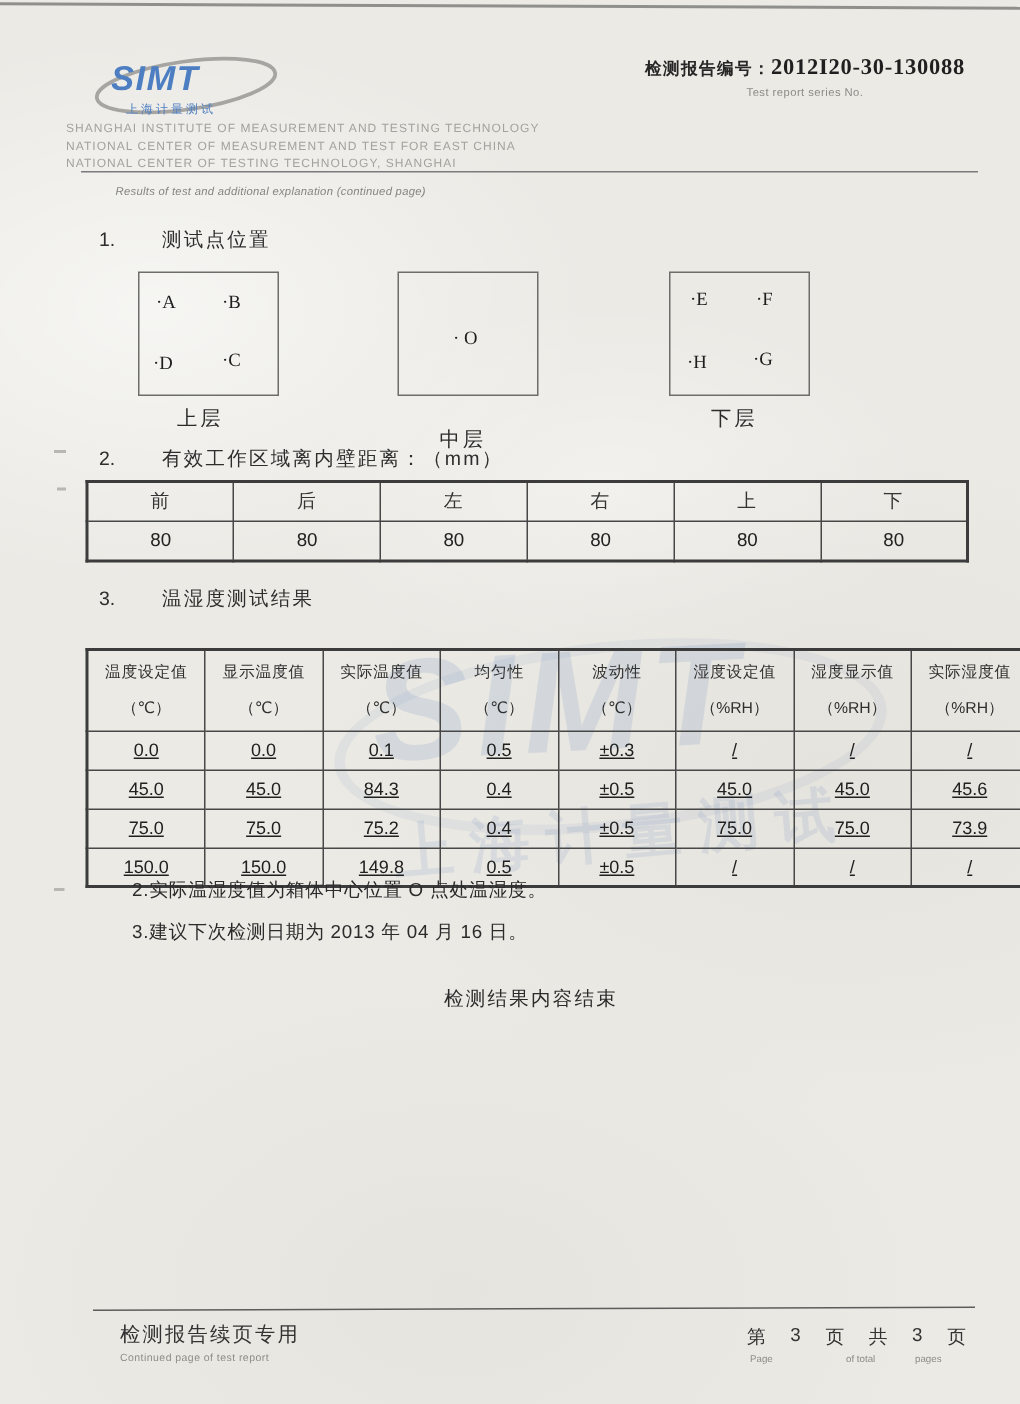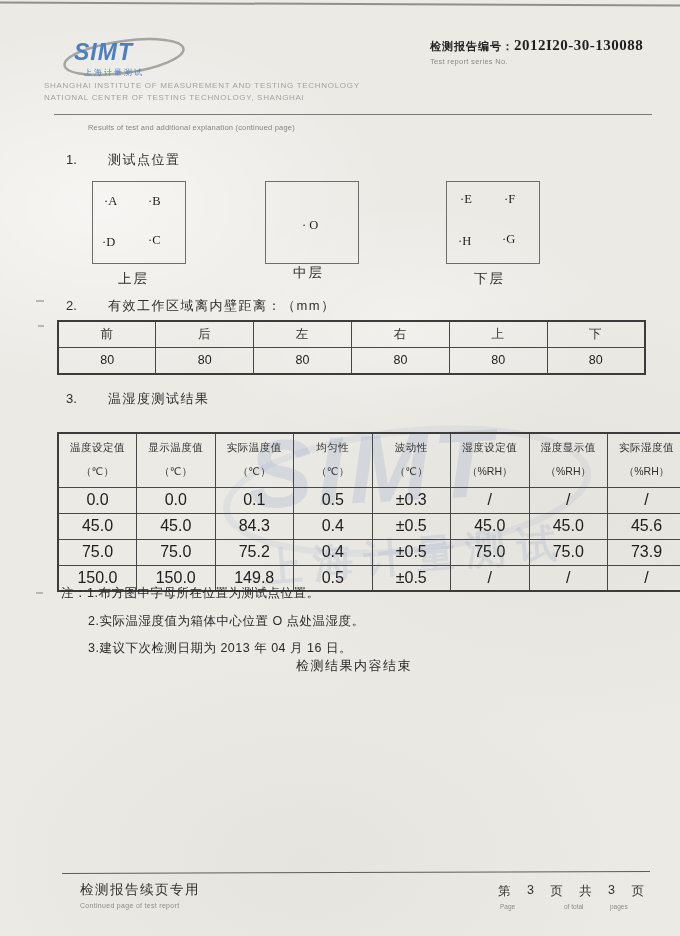--- a/index.html
+++ b/index.html
@@ -21,64 +21,64 @@
   .m3 { left:36px; top:592px; width:7px; height:2px; }
 
   
   .logo { position:absolute; left:58px; top:34px; width:136px; height:60px; z-index:2; }
   .logo-swoosh { position:absolute; left:0; top:0; }
   .logo-text { position:absolute; left:16px; top:5px; font-size:23px; font-weight:bold; font-style:italic; color:#4d7ec2; letter-spacing:1px; }
   .logo-sub { position:absolute; left:26px; top:33px; font-size:8px; color:#4d7ec2; letter-spacing:2px; white-space:nowrap; }
   .report-no { position:absolute; left:430px; top:36px; z-index:2; white-space:nowrap; }
   .report-label { font-size:11px; font-weight:bold; letter-spacing:1px; color:#262626; }
   .report-value { font-size:15px; font-weight:bold; letter-spacing:0.5px; color:#1f1f1f;font-family:Liberation Serif, serif; }
-  .report-sub { font-size:7.5px; color:#8b8b86; margin-top:3px; letter-spacing:0.3px; }
+  .report-sub { font-size:7.5px; color:#8b8b86; margin-top:3px; letter-spacing:0.3px;text-align:center; }
   .org-lines { position:absolute; left:44px; top:80px; font-size:8px; color:#a3a29c; letter-spacing:0.7px; line-height:11.5px; z-index:2; }
   .header-rule { position:absolute; left:54px; top:114px; width:598px; border-top:1px solid #7b7b7d; }
 
   
   .intro { position:absolute; left:66px; top:120px; z-index:2; }
   .intro-zh { font-size:13.5px; letter-spacing:1px; color:#313131; }
-  .intro-en { font-size:7.5px; color:#85847e; margin-top:3px; margin-left:22px; letter-spacing:0.2px; }
+  .intro-en { font-size:7.5px; color:#85847e; margin-top:3px; margin-left:11px; letter-spacing:0.2px;font-style:italic; }
 
   .section-title { position:absolute; left:66px; z-index:2; font-size:13px; color:#2e2e2e; letter-spacing:1.5px; white-space:nowrap; }
   .sec1 { top:151px; }
   .sec2 { top:297px; }
   .sec3 { top:390px; }
   .sec-num { display:inline-block; width:42px; letter-spacing:0; }
 
   
   .diagram-box { position:absolute; width:94px; height:83px; border:1px solid #6d6d6a; z-index:2; }
   .box-upper { left:92px; top:181px; }
   .box-middle { left:265px; top:181px; }
   .box-lower { left:446px; top:181px; }
   .pt { position:absolute; font-size:12.5px; color:#1e1e1e; font-family:"Liberation Serif","DejaVu Serif",serif; }
   .pa { left:11px; top:12px; } .pb { left:55px; top:12px; }
   .pd { left:9px;  top:53px; } .pc { left:55px; top:51px; }
   .po { left:36px; top:36px; }
   .pe { left:13px; top:10px; } .pf { left:57px; top:10px; }
   .ph { left:11px; top:52px; } .pg { left:55px; top:50px; }
   .diagram-label { position:absolute; font-size:13.5px; letter-spacing:2px; color:#2b2b2b; z-index:2; }
   .lab-upper { left:118px; top:270px;text-align:center; }
-  .lab-middle { left:293px; top:264px; }
+  .lab-middle { left:293px; top:284px; }
   .lab-lower { left:474px; top:270px; }
 
   
   table { border-collapse:collapse; table-layout:fixed; position:absolute; z-index:2; background:transparent; }
   .distance-table { left:57px; top:320px; width:589px; border:2px solid #3c3c3c; }
   .distance-table th, .distance-table td { border:1px solid #474747; text-align:center; font-weight:normal; }
   .distance-table th { height:26px; font-size:12.5px; letter-spacing:1px; color:#343434; }
   .distance-table td { height:27px; font-size:12.5px; color:#222; }
 
   .temp-table { left:57px; top:432px; width:630px; border:2px solid #3c3c3c; }
   .temp-table th, .temp-table td { border:1px solid #474747; text-align:center; font-weight:normal; }
   .temp-table th { height:54px; vertical-align:top; }
   .th-name { font-size:10.5px; margin-top:7px; color:#303030; letter-spacing:0.5px; }
   .th-unit { font-size:10.5px; margin-top:10px; color:#303030; }
-  .temp-table td { height:26px; font-size:16px; color:#202020; }
+  .temp-table td { height:26px; font-size:12px; color:#202020;text-decoration:underline; }
 
   
   .notes { position:absolute; left:61px; top:585px; z-index:2; font-size:12.5px; color:#2b2b2b; letter-spacing:0.5px; }
   .note-line { margin-bottom:10.5px; white-space:nowrap; }
   .note-indent { margin-left:27px; }
   .end-line { position:absolute; left:296px; top:657px; z-index:2; font-size:13px; letter-spacing:1.5px; color:#2b2b2b; }
 
   
   .wm-ellipse { position:absolute; left:222px; top:428px; width:370px; height:126px; border:7px solid rgba(106,138,192,0.09); border-radius:50%; transform:rotate(-6deg); z-index:1; }
   .wm-simt { position:absolute; left:248px; top:414px; font-size:96px; font-weight:bold; font-style:italic; letter-spacing:5px; color:rgba(104,136,190,0.17); transform:rotate(-3deg); z-index:1; }
@@ -116,20 +116,21 @@
     <div class="logo-sub">上海计量测试</div>
   </div>
 
   <div class="report-no">
     <span class="report-label">检测报告编号：</span><span class="report-value">2012I20-30-130088</span>
     <div class="report-sub">Test report series No.</div>
   </div>
 
   <div class="org-lines">
     <div>SHANGHAI INSTITUTE OF MEASUREMENT AND TESTING TECHNOLOGY</div>
+    <div>NATIONAL CENTER OF MEASUREMENT AND TEST FOR EAST CHINA</div>
     <div>NATIONAL CENTER OF TESTING TECHNOLOGY, SHANGHAI</div>
   </div>
   <div class="header-rule"></div>
 
   <div class="intro">
     <div class="intro-en">Results of test and additional explanation (continued page)</div>
   </div>
 
   <div class="section-title sec1">
     <span class="sec-num">1.</span><span>测试点位置</span>
@@ -256,21 +257,20 @@
       <td>0.5</td>
       <td>±0.5</td>
       <td>/</td>
       <td>/</td>
       <td>/</td>
     </tr>
   </tbody>
     </table>
 
   <div class="notes">
-    <div class="note-line"><span>注：</span><span>1.布方图中字母所在位置为测试点位置。</span></div>
     <div class="note-line note-indent"><span>2.实际温湿度值为箱体中心位置 O 点处温湿度。</span></div>
     <div class="note-line note-indent"><span>3.建议下次检测日期为 2013 年 04 月 16 日。</span></div>
   </div>
   <div class="end-line">检测结果内容结束</div>
 
   <div class="footer-rule"></div>
   <div class="footer-left">
     <div class="footer-left-zh">检测报告续页专用</div>
     <div class="footer-left-en">Continued page of test report</div>
   </div>

